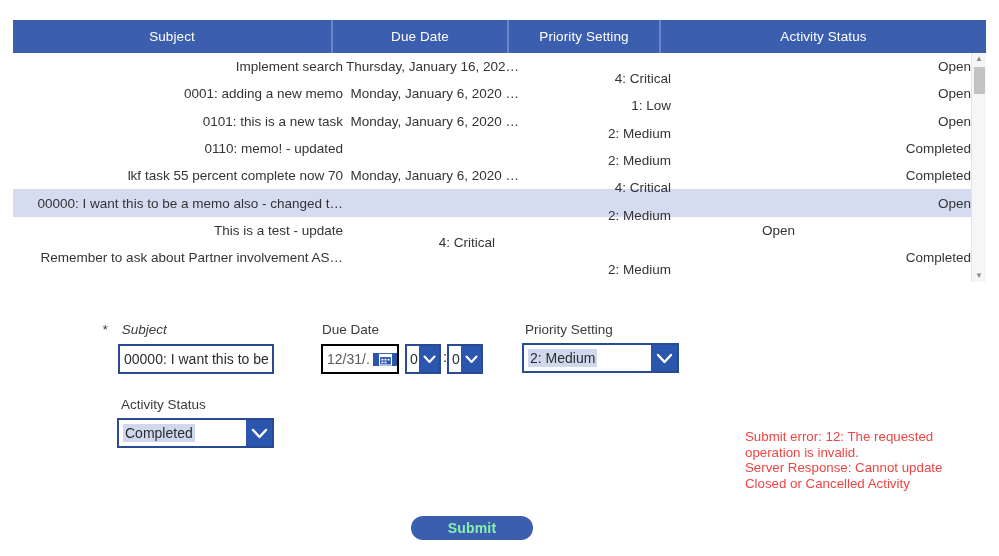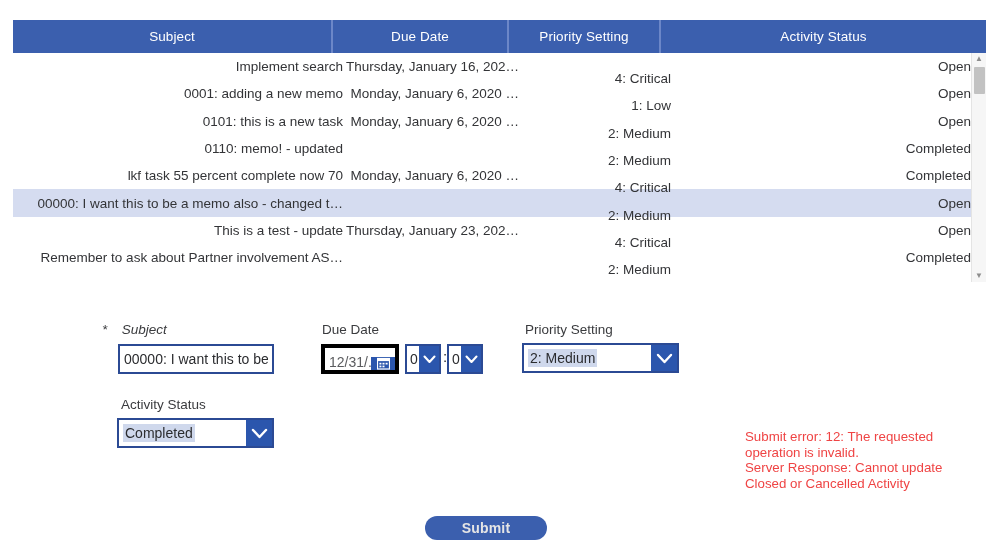--- a/index.html
+++ b/index.html
@@ -130,25 +130,25 @@
     font-size: 14px;
     color: #2b2c2f;
     padding: 0 4px;
     font-family: "Liberation Sans", sans-serif;
     outline: none;
   }
 
   
   .date-box {
     box-sizing: border-box;
-    border: 4px solid #000000;
+    border: 2px solid #000000;
     background: #ffffff;
     height: 30px;
     display: flex;
-    align-items: flex-end;
+    align-items: center;
     overflow: hidden;
   }
   .date-box .dtext {
     flex: 1 1 auto;
     font-size: 14px;
     color: #5b5c5f;
     display: flex;
     align-items: center;
     padding-left: 4px;
     overflow: hidden;
@@ -207,28 +207,28 @@
     top: 429px;
     width: 210px;
     font-size: 13.3px;
     line-height: 15.5px;
     color: #ef4444;
   }
 
   
   .submit-btn {
     position: absolute;
-    left: 425px;
+    left: 411px;
     top: 516px;
     width: 122px;
     height: 24px;
     background: #3b5fae;
     border: none;
     border-radius: 12px;
-    color: #e5e5e5;
+    color: #86efac;
     font-size: 14px;
     font-weight: bold;
     font-family: "Liberation Sans", sans-serif;
     cursor: pointer;
     letter-spacing: .2px;
   }
 </style>
 </head>
 <body>
 
@@ -275,21 +275,20 @@
           <div class="cell c-status">Completed</div>
         </div>
         <div class="grid-row selected">
           <div class="cell c-subject">00000: I want this to be a memo also - changed t…</div>
           <div class="cell c-due"></div>
           <div class="cell c-prio">2: Medium</div>
           <div class="cell c-status">Open</div>
         </div>
         <div class="grid-row">
           <div class="cell c-subject">This is a test - update</div>
-          <div class="cell c-due">Thursday, January 23, 202…</div>
           <div class="cell c-prio">4: Critical</div>
           <div class="cell c-status">Open</div>
         </div>
         <div class="grid-row">
           <div class="cell c-subject">Remember to ask about Partner involvement AS…</div>
           <div class="cell c-due"></div>
           <div class="cell c-prio">2: Medium</div>
           <div class="cell c-status">Completed</div>
         </div>
       </div>

